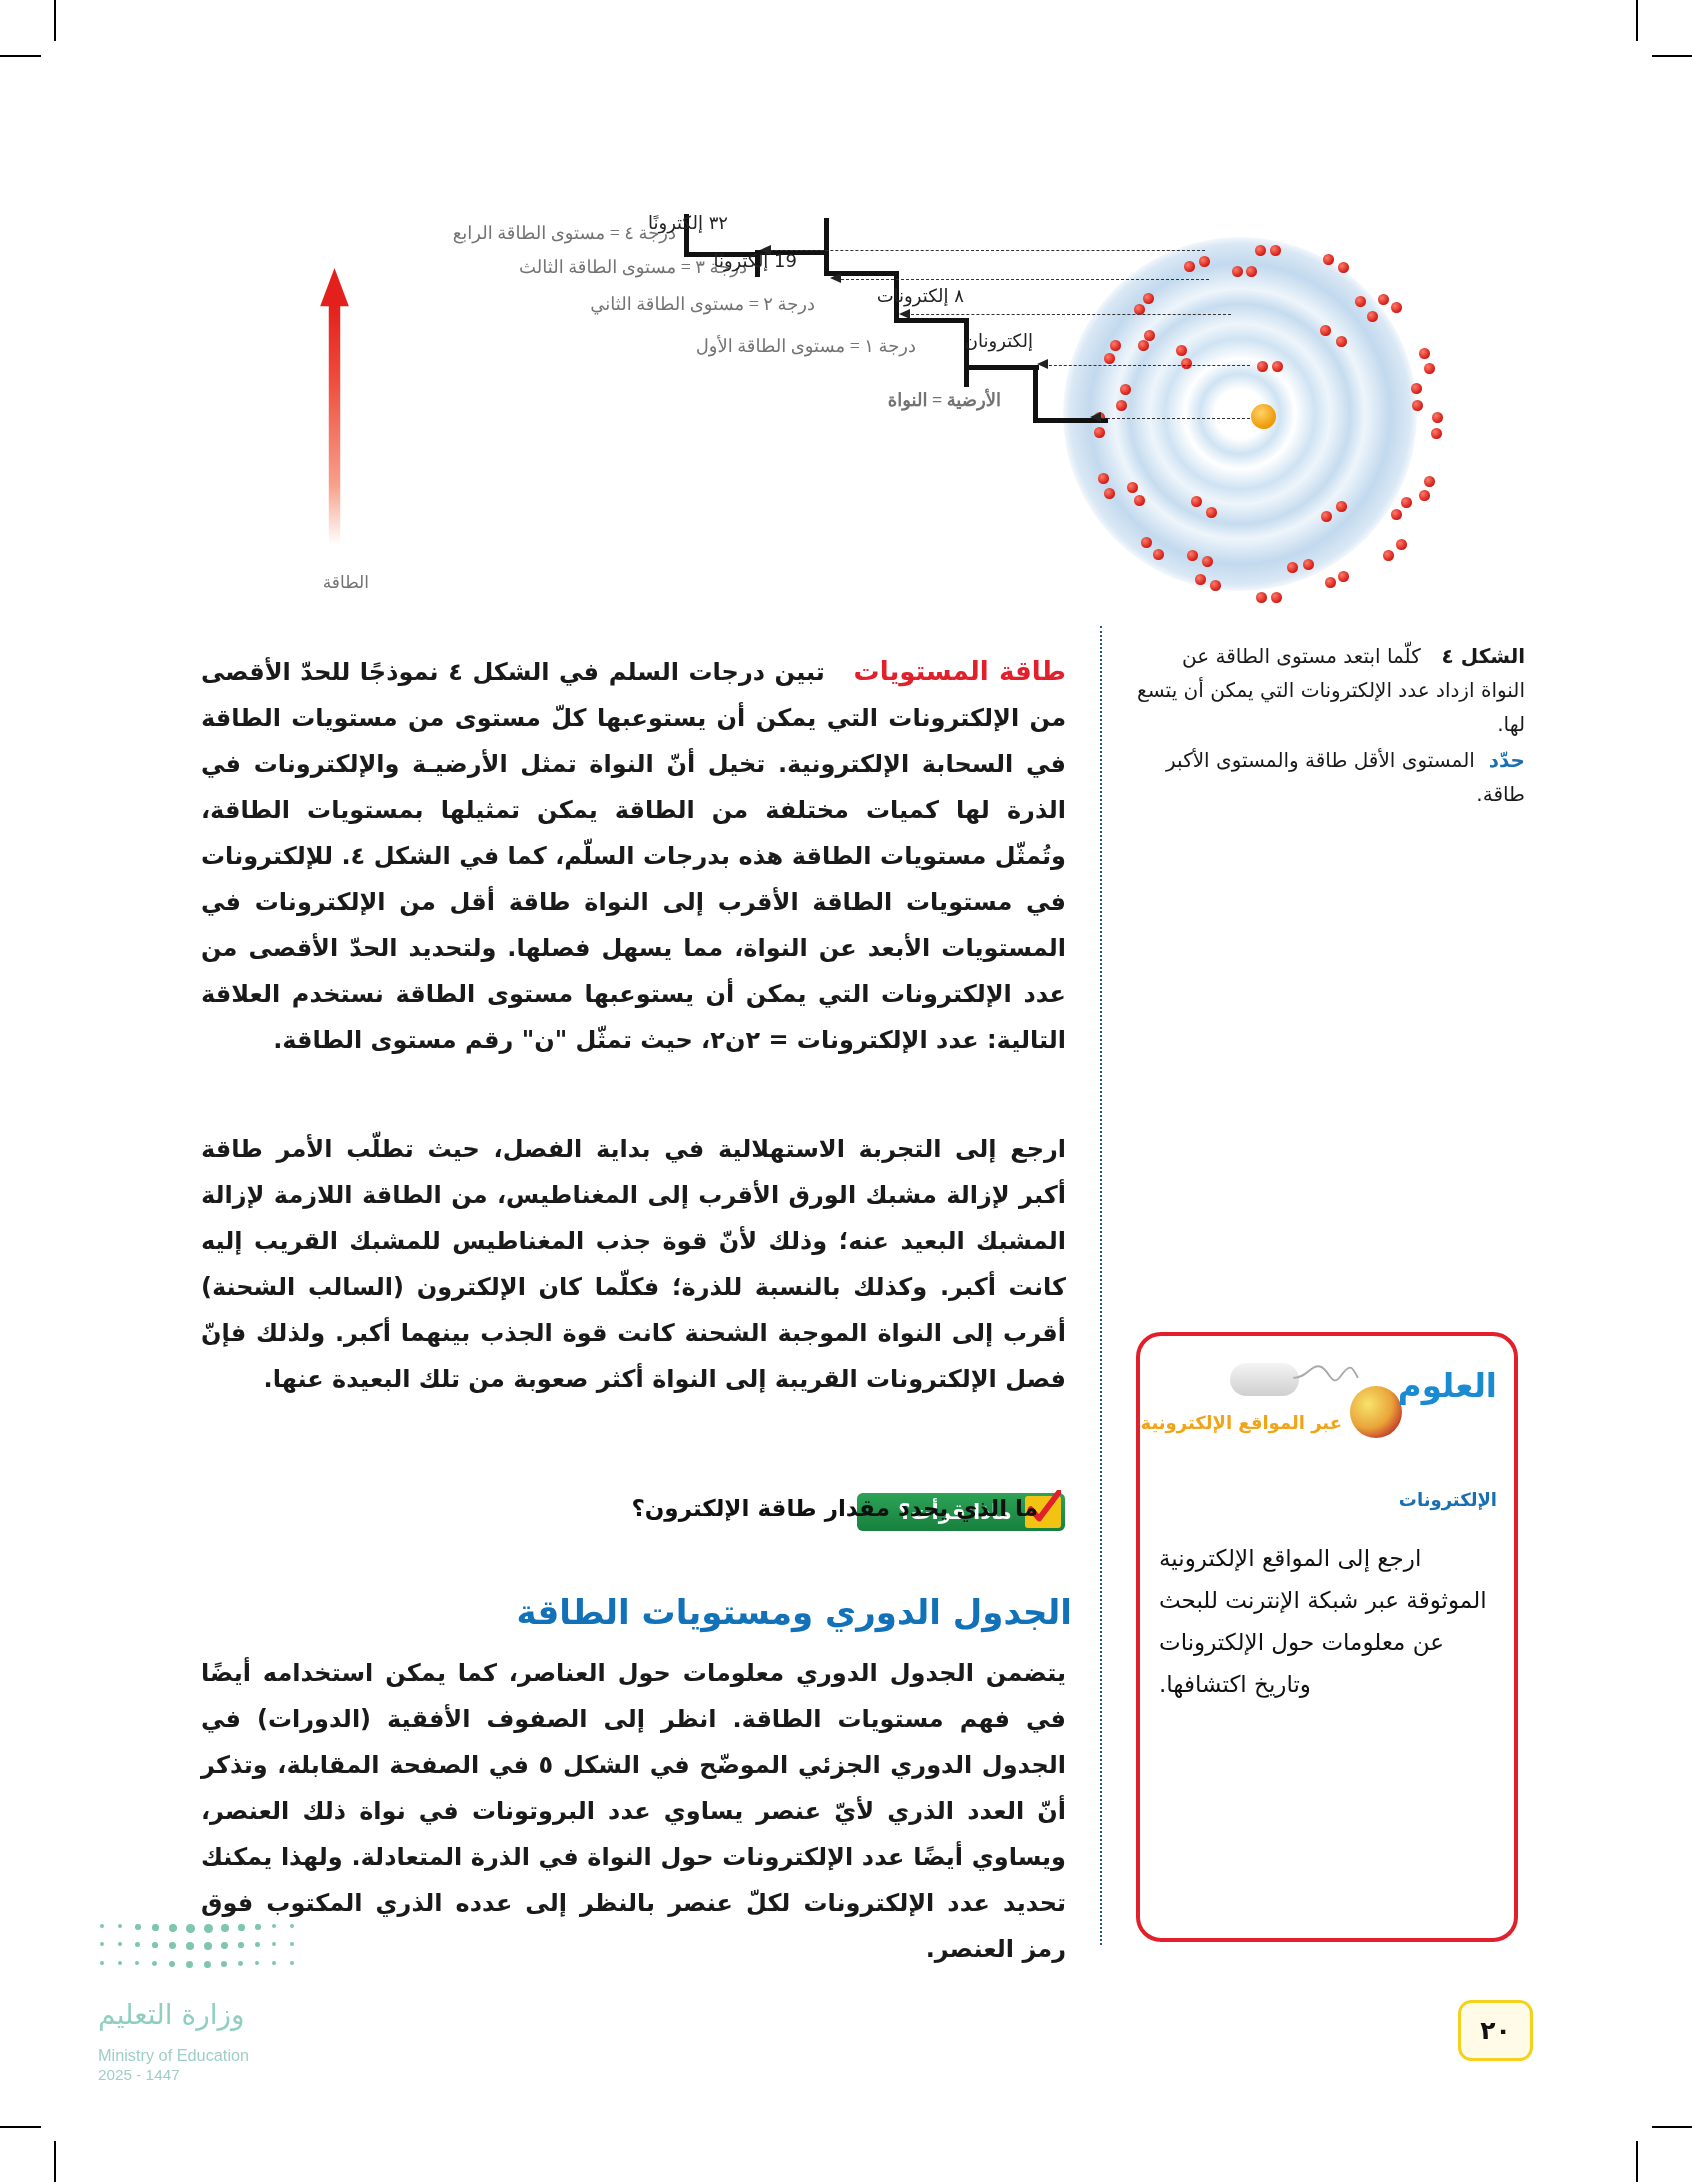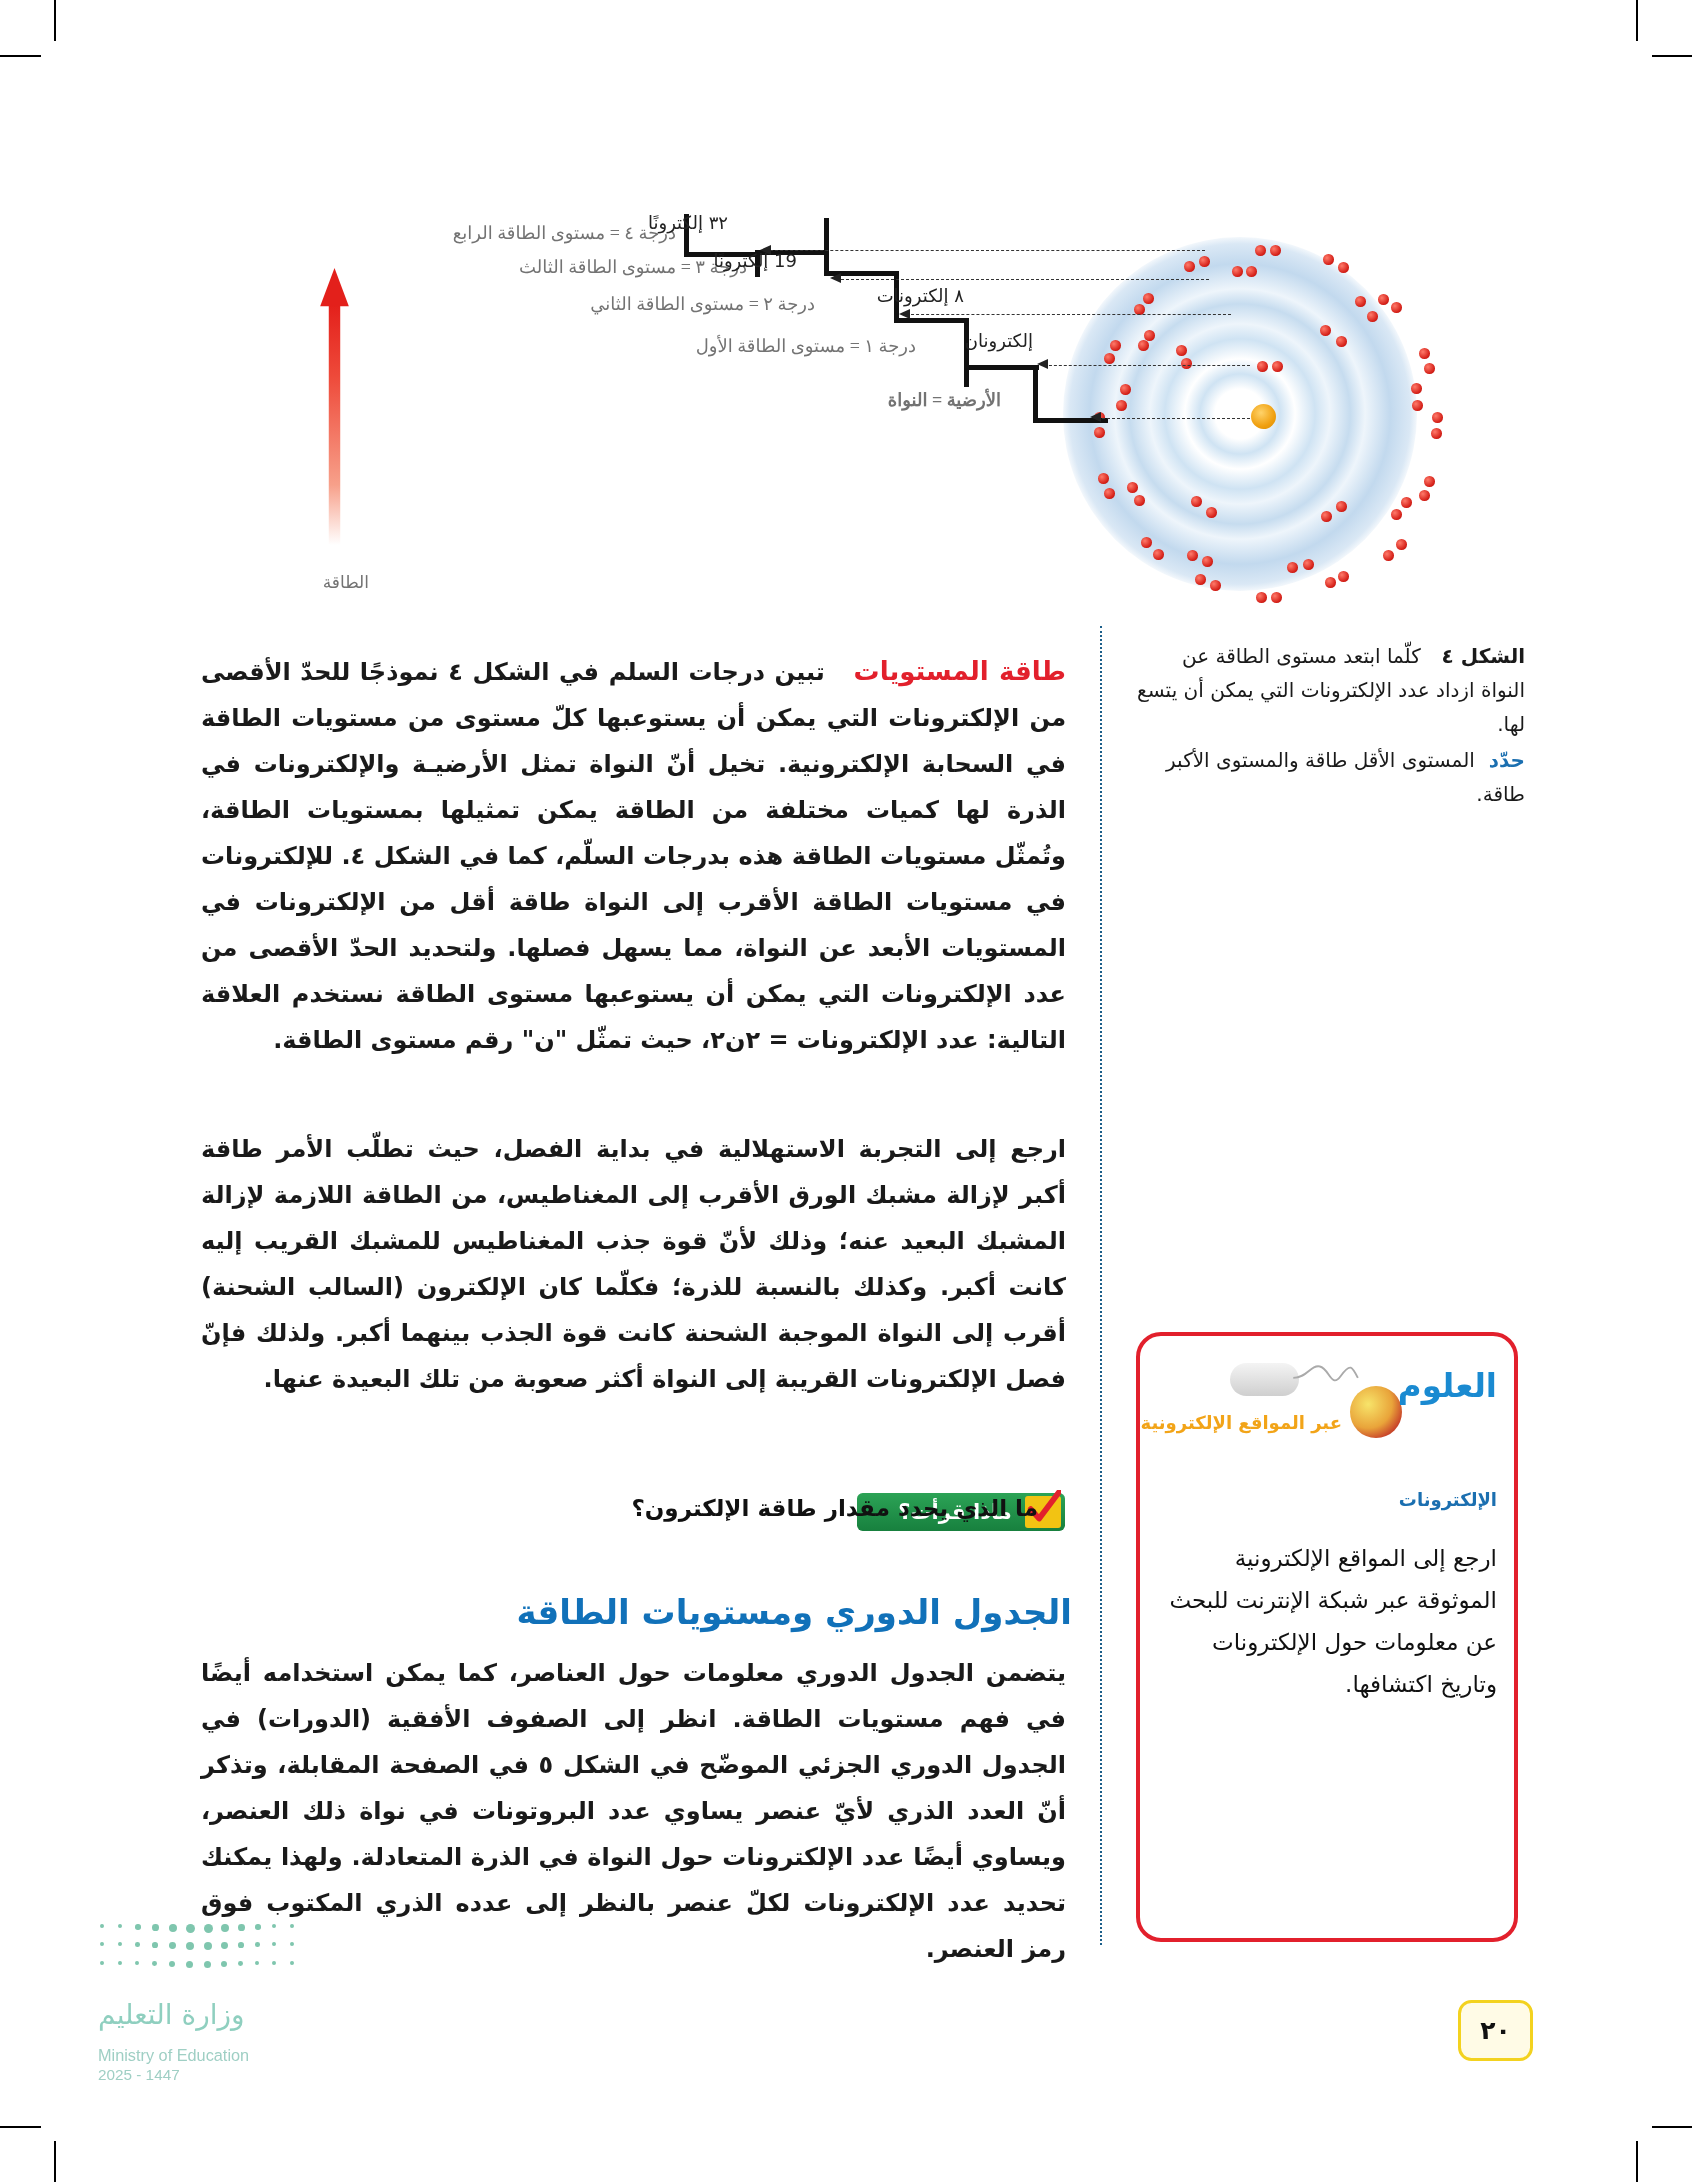--- a/index.html
+++ b/index.html
@@ -195,21 +195,21 @@
 
 <div class="web-box">
   <div class="abs" style="left:90px;top:27px;width:69px;height:32.5px;border-radius:17px;background:linear-gradient(#f4f4f4,#cfcfcf);"></div>
   <svg class="abs" style="left:153px;top:21px;" width="67" height="38" viewBox="0 0 70 40">
       <path d="M0 22 C 15 22, 18 8, 28 10 S 40 34, 50 20 S 62 10, 68 22" stroke="#aaa" stroke-width="2" fill="none"></path>
     </svg>
   <div class="abs" style="left:210px;top:50px;width:52px;height:52px;border-radius:50%;background:radial-gradient(circle at 35% 35%,#f7e46a,#e9a43a 50%,#c9462a 75%,#8a4b20);"></div>
   <div class="abs rtl" style="right:17px;top:31px;font-size:32.5px;font-weight:bold;color:#1a8ad1;">العلوم</div>
   <div class="abs rtl" style="right:172px;top:76px;font-size:18px;font-weight:bold;color:#f2a418;white-space:nowrap;">عبر المواقع الإلكترونية</div>
   <div class="abs rtl" style="right:17px;top:153px;font-size:18px;font-weight:bold;color:#1b6fb0;">الإلكترونات</div>
-  <div class="abs rtl" style="left:19px;right:17px;top:201px;font-size:23px;line-height:42px;text-align:right;">ارجع إلى المواقع الإلكترونية الموثوقة عبر شبكة الإنترنت للبحث عن معلومات حول الإلكترونات وتاريخ اكتشافها.</div>
+  <div class="abs rtl" style="left:19px;right:17px;top:201px;font-size:23px;line-height:42px;text-align:left;">ارجع إلى المواقع الإلكترونية الموثوقة عبر شبكة الإنترنت للبحث عن معلومات حول الإلكترونات وتاريخ اكتشافها.</div>
 </div>
 
 <div>
   <div id="logo-dots">
       <div class="logo-dot" style="width: 3.8px; height: 3.8px; left: 100px; top: 1924px;"></div>
       <div class="logo-dot" style="width: 4.4px; height: 4.4px; left: 118px; top: 1924px;"></div>
       <div class="logo-dot" style="width: 5.5px; height: 5.5px; left: 135px; top: 1924px;"></div>
       <div class="logo-dot" style="width: 6.7px; height: 6.7px; left: 152px; top: 1924px;"></div>
       <div class="logo-dot" style="width: 7.8px; height: 7.8px; left: 169px; top: 1924px;"></div>
       <div class="logo-dot" style="width: 9px; height: 9px; left: 186px; top: 1924px;"></div>

